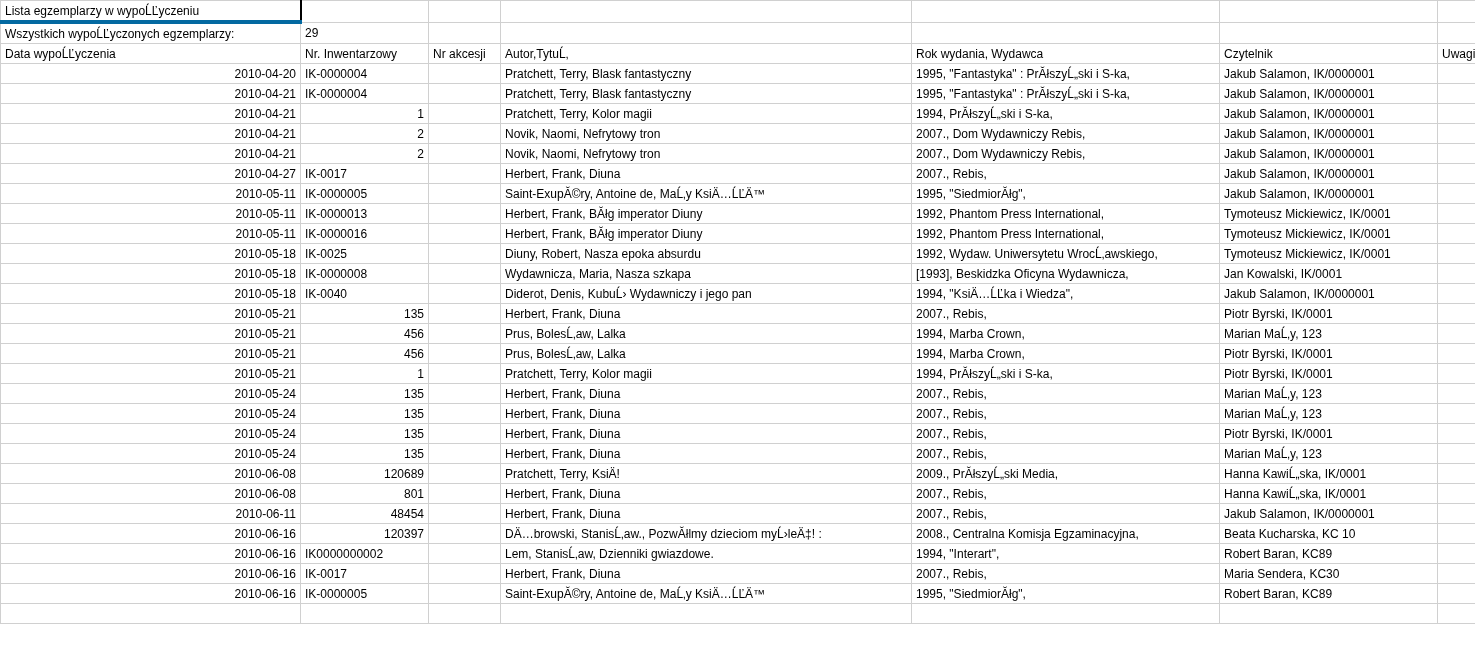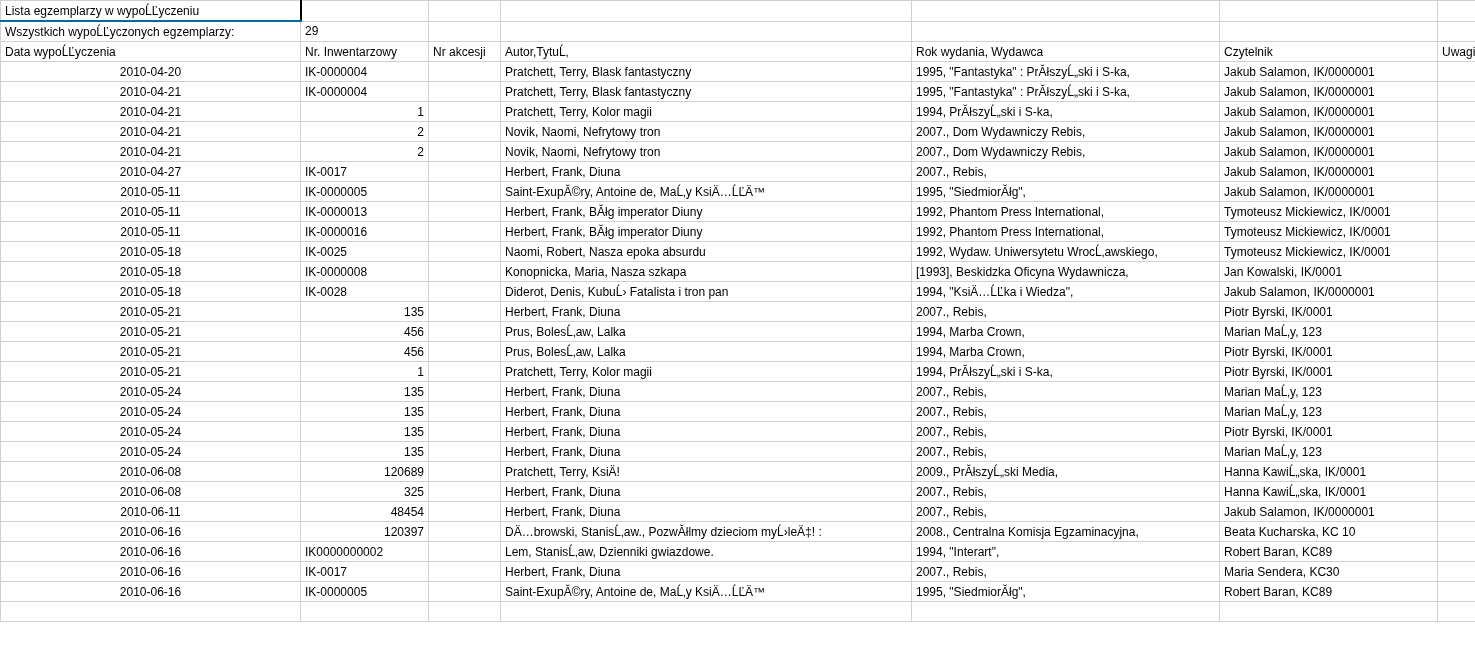--- a/index.html
+++ b/index.html
@@ -6,22 +6,22 @@
   .sheet{width:1475px;height:648px;position:relative;overflow:hidden}
   table{border-collapse:collapse;table-layout:fixed;width:100%}
   td{border:1px solid #d0d0d0;padding:1px 4px 1px 4px;height:17px;white-space:nowrap;overflow:hidden;vertical-align:middle}
   .col-a{width:300px}
   .col-b{width:128px;text-align:right}
   .col-c{width:72px}
   .col-d{width:411px}
   .col-e{width:308px}
   .col-f{width:218px}
   .col-g{width:55px}
-  .col-a.r{text-align:center}
-  tr.sel td:first-child{border-bottom:2px solid #0369a1}
+  .col-a.r{text-align:right}
+  tr.sel td:first-child{border-bottom:4px solid #0369a1}
   tr.sel td:nth-child(2){border-left:2px solid #000}
   .left{text-align:left}
 </style>
 </head>
 <body>
 
 <div class="sheet">
 <table>
   <colgroup>
     <col class="col-a">
@@ -138,39 +138,39 @@
           <td class="col-c"></td>
           <td class="col-d">Herbert, Frank, BĂłg imperator Diuny</td>
           <td class="col-e">1992, Phantom Press International,</td>
           <td class="col-f">Tymoteusz Mickiewicz, IK/0001</td>
           <td class="col-g"></td>
         </tr>
         <tr>
           <td class="col-a r">2010-05-18</td>
           <td class="col-b left">IK-0025</td>
           <td class="col-c"></td>
-          <td class="col-d">Naomi, Robert, Nasza epoka absurdu</td>
+          <td class="col-d">Diuny, Robert, Nasza epoka absurdu</td>
           <td class="col-e">1992, Wydaw. Uniwersytetu WrocĹ‚awskiego,</td>
           <td class="col-f">Tymoteusz Mickiewicz, IK/0001</td>
           <td class="col-g"></td>
         </tr>
         <tr>
           <td class="col-a r">2010-05-18</td>
           <td class="col-b left">IK-0000008</td>
           <td class="col-c"></td>
-          <td class="col-d">Konopnicka, Maria, Nasza szkapa</td>
+          <td class="col-d">Wydawnicza, Maria, Nasza szkapa</td>
           <td class="col-e">[1993], Beskidzka Oficyna Wydawnicza,</td>
           <td class="col-f">Jan Kowalski, IK/0001</td>
           <td class="col-g"></td>
         </tr>
         <tr>
           <td class="col-a r">2010-05-18</td>
-          <td class="col-b left">IK-0028</td>
-          <td class="col-c"></td>
-          <td class="col-d">Diderot, Denis, KubuĹ› Fatalista i tron pan</td>
+          <td class="col-b left">IK-0040</td>
+          <td class="col-c"></td>
+          <td class="col-d">Diderot, Denis, KubuĹ› Wydawniczy i jego pan</td>
           <td class="col-e">1994, "KsiÄ…ĹĽka i Wiedza",</td>
           <td class="col-f">Jakub Salamon, IK/0000001</td>
           <td class="col-g"></td>
         </tr>
         <tr>
           <td class="col-a r">2010-05-21</td>
           <td class="col-b">135</td>
           <td class="col-c"></td>
           <td class="col-d">Herbert, Frank, Diuna</td>
           <td class="col-e">2007., Rebis,</td>
@@ -244,21 +244,21 @@
           <td class="col-a r">2010-06-08</td>
           <td class="col-b">120689</td>
           <td class="col-c"></td>
           <td class="col-d">Pratchett, Terry, KsiÄ!</td>
           <td class="col-e">2009., PrĂłszyĹ„ski Media,</td>
           <td class="col-f">Hanna KawiĹ„ska, IK/0001</td>
           <td class="col-g"></td>
         </tr>
         <tr>
           <td class="col-a r">2010-06-08</td>
-          <td class="col-b">325</td>
+          <td class="col-b">801</td>
           <td class="col-c"></td>
           <td class="col-d">Herbert, Frank, Diuna</td>
           <td class="col-e">2007., Rebis,</td>
           <td class="col-f">Hanna KawiĹ„ska, IK/0001</td>
           <td class="col-g"></td>
         </tr>
         <tr>
           <td class="col-a r">2010-06-11</td>
           <td class="col-b">48454</td>
           <td class="col-c"></td>

